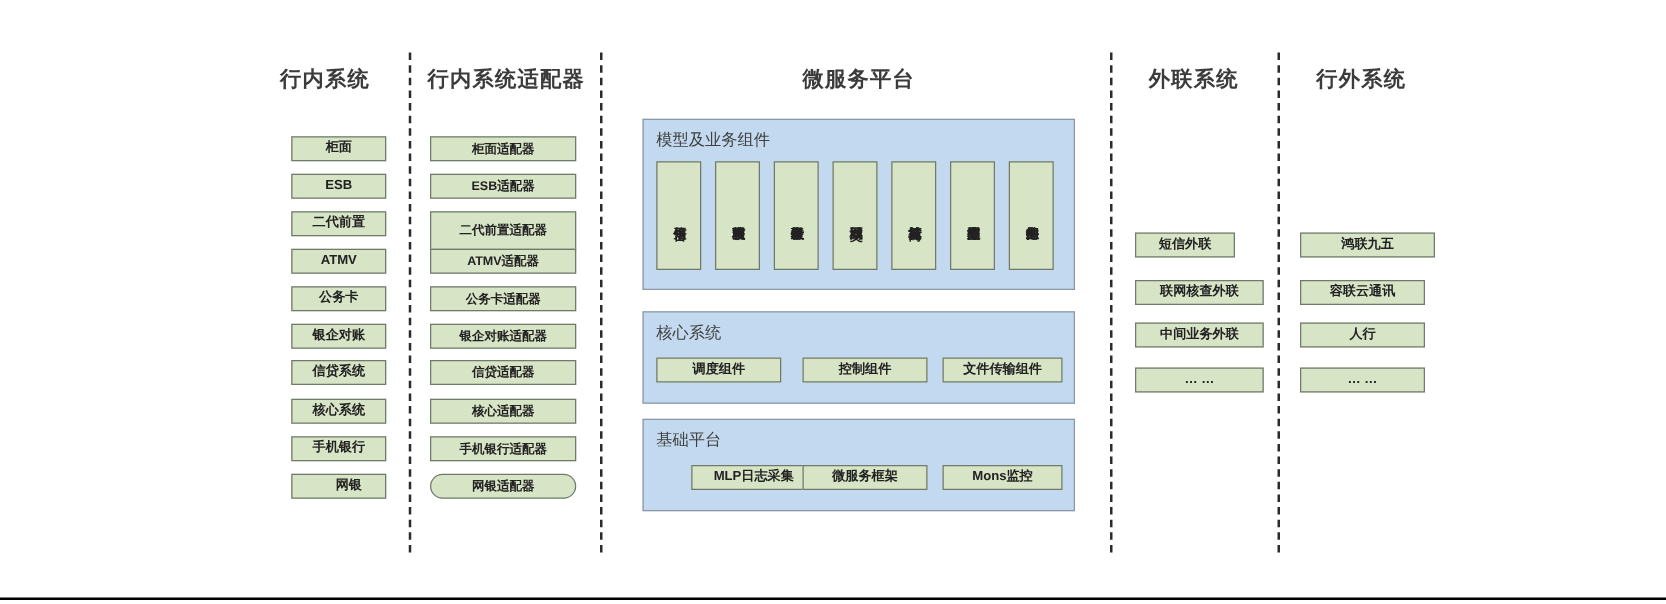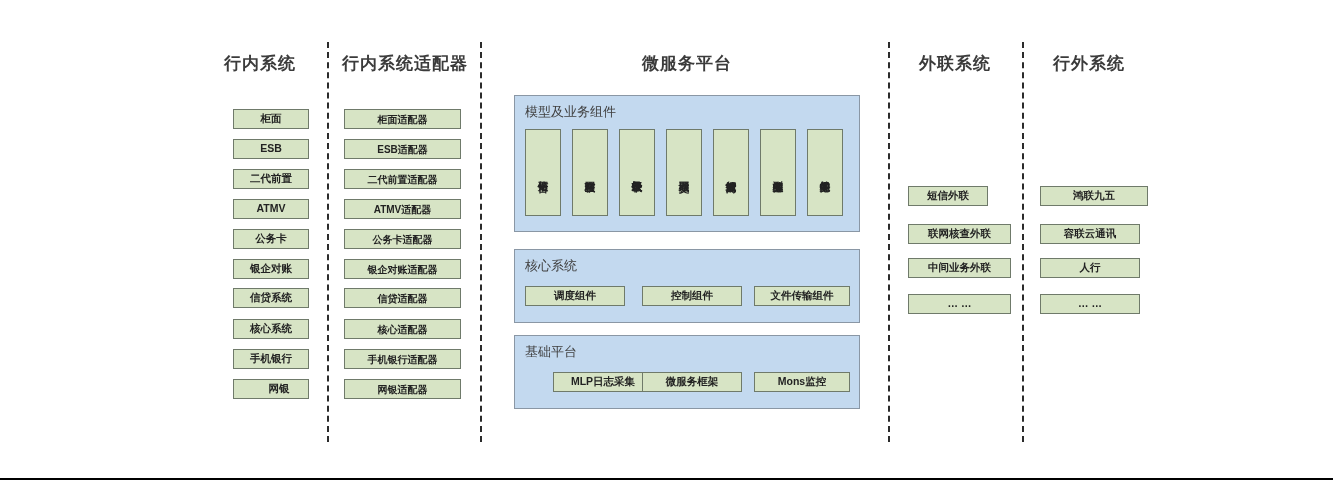--- a/index.html
+++ b/index.html
@@ -92,28 +92,28 @@
   <div class="node" style="left:233px;top:259px;width:76px;height:20px;">银企对账</div>
   <div class="node" style="left:233px;top:288px;width:76px;height:20px;">信贷系统</div>
   <div class="node" style="left:233px;top:319px;width:76px;height:20px;">核心系统</div>
   <div class="node" style="left:233px;top:349px;width:76px;height:20px;">手机银行</div>
   <div class="node" style="left:233px;top:379px;width:76px;height:20px;padding-left:16px;">网银</div>
 
   <div class="col-title" style="left:335px;top:52px;width:140px;">行内系统适配器</div>
 
   <div class="node wide" style="left:344px;top:109px;width:117px;height:20px;">柜面适配器</div>
   <div class="node wide" style="left:344px;top:139px;width:117px;height:20px;">ESB适配器</div>
-  <div class="node wide" style="left:344px;top:169px;width:117px;height:20px;">二代前置适配器</div>
+  <div class="node wide" style="left:344px;top:169px;width:117px;height:31px;">二代前置适配器</div>
   <div class="node wide" style="left:344px;top:199px;width:117px;height:20px;">ATMV适配器</div>
   <div class="node wide" style="left:344px;top:229px;width:117px;height:20px;">公务卡适配器</div>
   <div class="node wide" style="left:344px;top:259px;width:117px;height:20px;">银企对账适配器</div>
   <div class="node wide" style="left:344px;top:288px;width:117px;height:20px;">信贷适配器</div>
   <div class="node wide" style="left:344px;top:319px;width:117px;height:20px;">核心适配器</div>
   <div class="node wide" style="left:344px;top:349px;width:117px;height:20px;">手机银行适配器</div>
-  <div class="node wide" style="left:344px;top:379px;width:117px;height:20px;">网银适配器</div>
+  <div class="node wide" style="left:344px;top:379px;width:117px;height:20px;border-radius:10px;">网银适配器</div>
 
   <div class="col-title" style="left:617px;top:52px;width:140px;">微服务平台</div>
 
   <div class="panel" style="left:514px;top:95px;width:346px;height:137px;"></div>
   <div class="panel-label" style="left:525px;top:103px;">模型及业务组件</div>
 
   <div class="vnode" style="left:525px;top:129px;width:36px;height:87px;">
       <span>短信平台</span>
     </div>
   <div class="vnode" style="left:572px;top:129px;width:36px;height:87px;">

